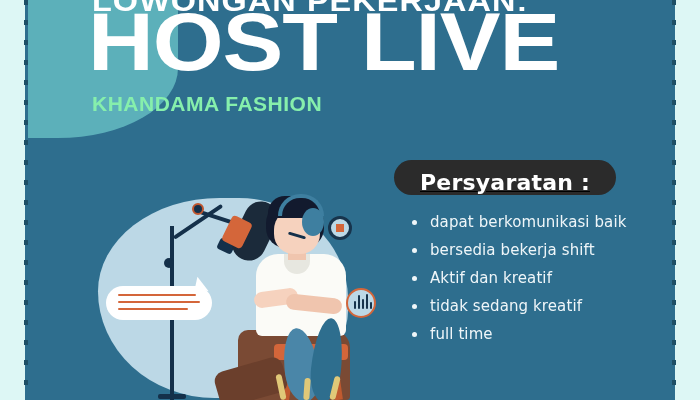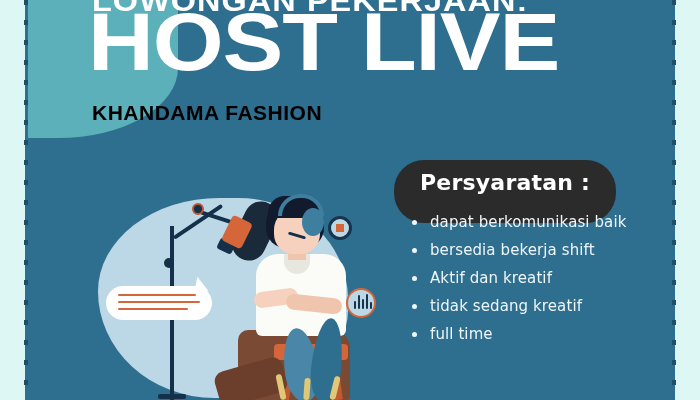--- a/index.html
+++ b/index.html
@@ -46,32 +46,33 @@
     transform:scaleX(1.08);transform-origin:left center;
   }
   .title{
     position:absolute;left:60px;top:2px;
     font-family:"Liberation Sans Narrow","Liberation Sans",sans-serif;
     font-weight:bold;font-size:80px;line-height:80px;
     color:#FFFFFF;white-space:nowrap;letter-spacing:-1px;
     transform:scaleX(1.14) scaleY(1.02);transform-origin:left top;
   }
   .subtitle{
-    position:absolute;left:64px;top:101px;
+    position:absolute;left:64px;top:92px;
     font-family:"Liberation Sans Narrow","Liberation Sans",sans-serif;
     font-weight:bold;font-size:21px;letter-spacing:.5px;
-    color:#000000;white-space:nowrap;
+    color:#86efac;white-space:nowrap;
     transform:scaleX(1.0);transform-origin:left top;
   }
   
   .req-pill{
     position:absolute;left:366px;top:160px;
-    padding:10px 26px 28px 26px;
+    padding:10px 26px 0 26px;
     background:#2B2B2B;border-radius:30px;
     display:inline-block;
+    text-decoration:underline;
   }
   .req-pill-label{
     font-family:"DejaVu Sans",sans-serif;
     font-weight:bold;font-size:22px;color:#FFFFFF;
     white-space:nowrap;letter-spacing:.2px;
   }
   .req-list{
     position:absolute;left:380px;top:213px;
     margin:0;padding:0;list-style:none;
   }

